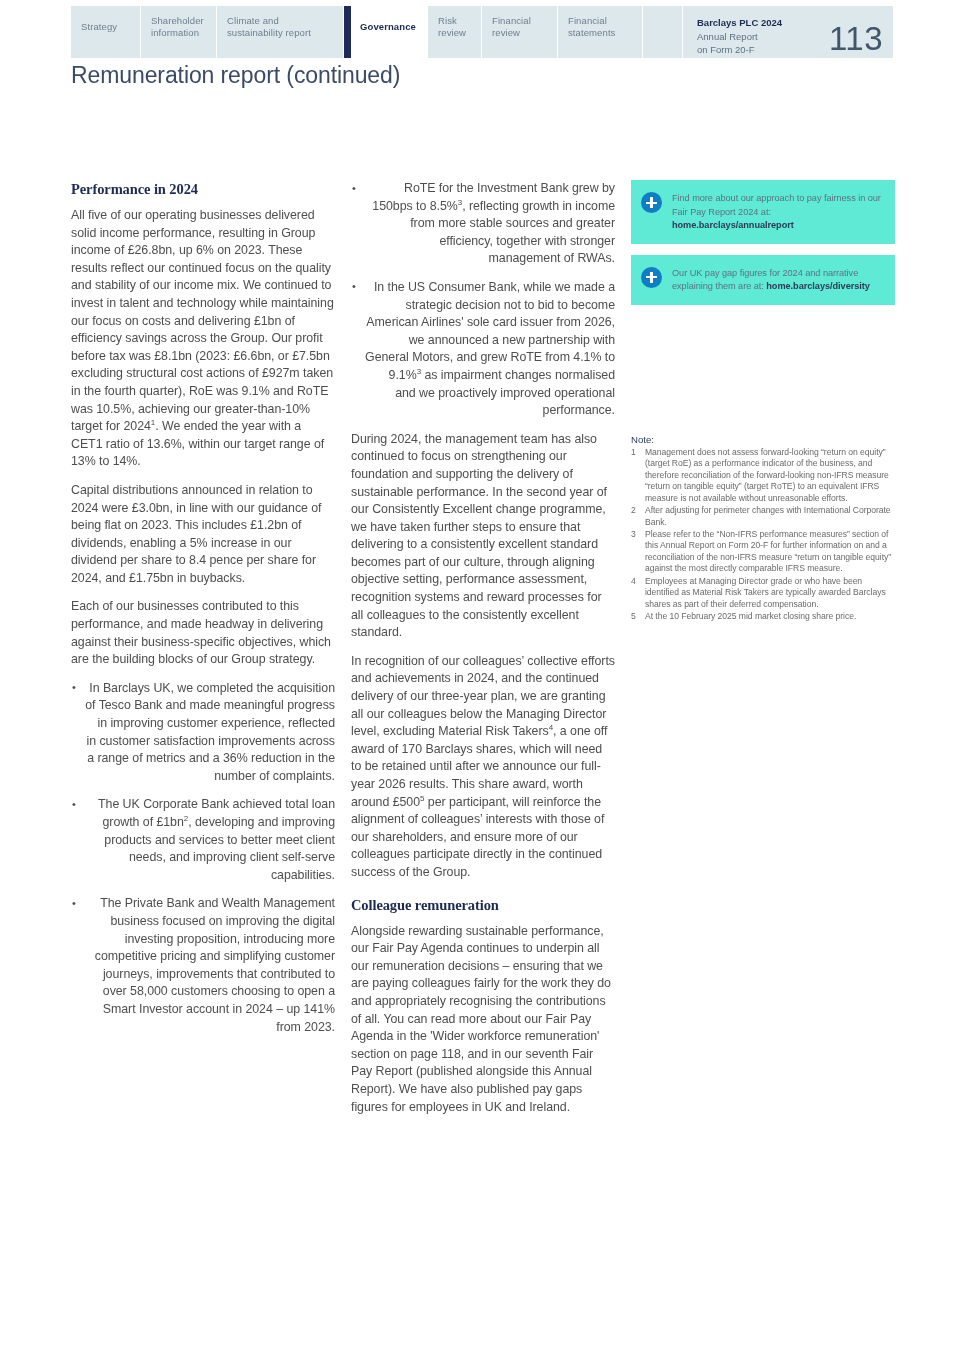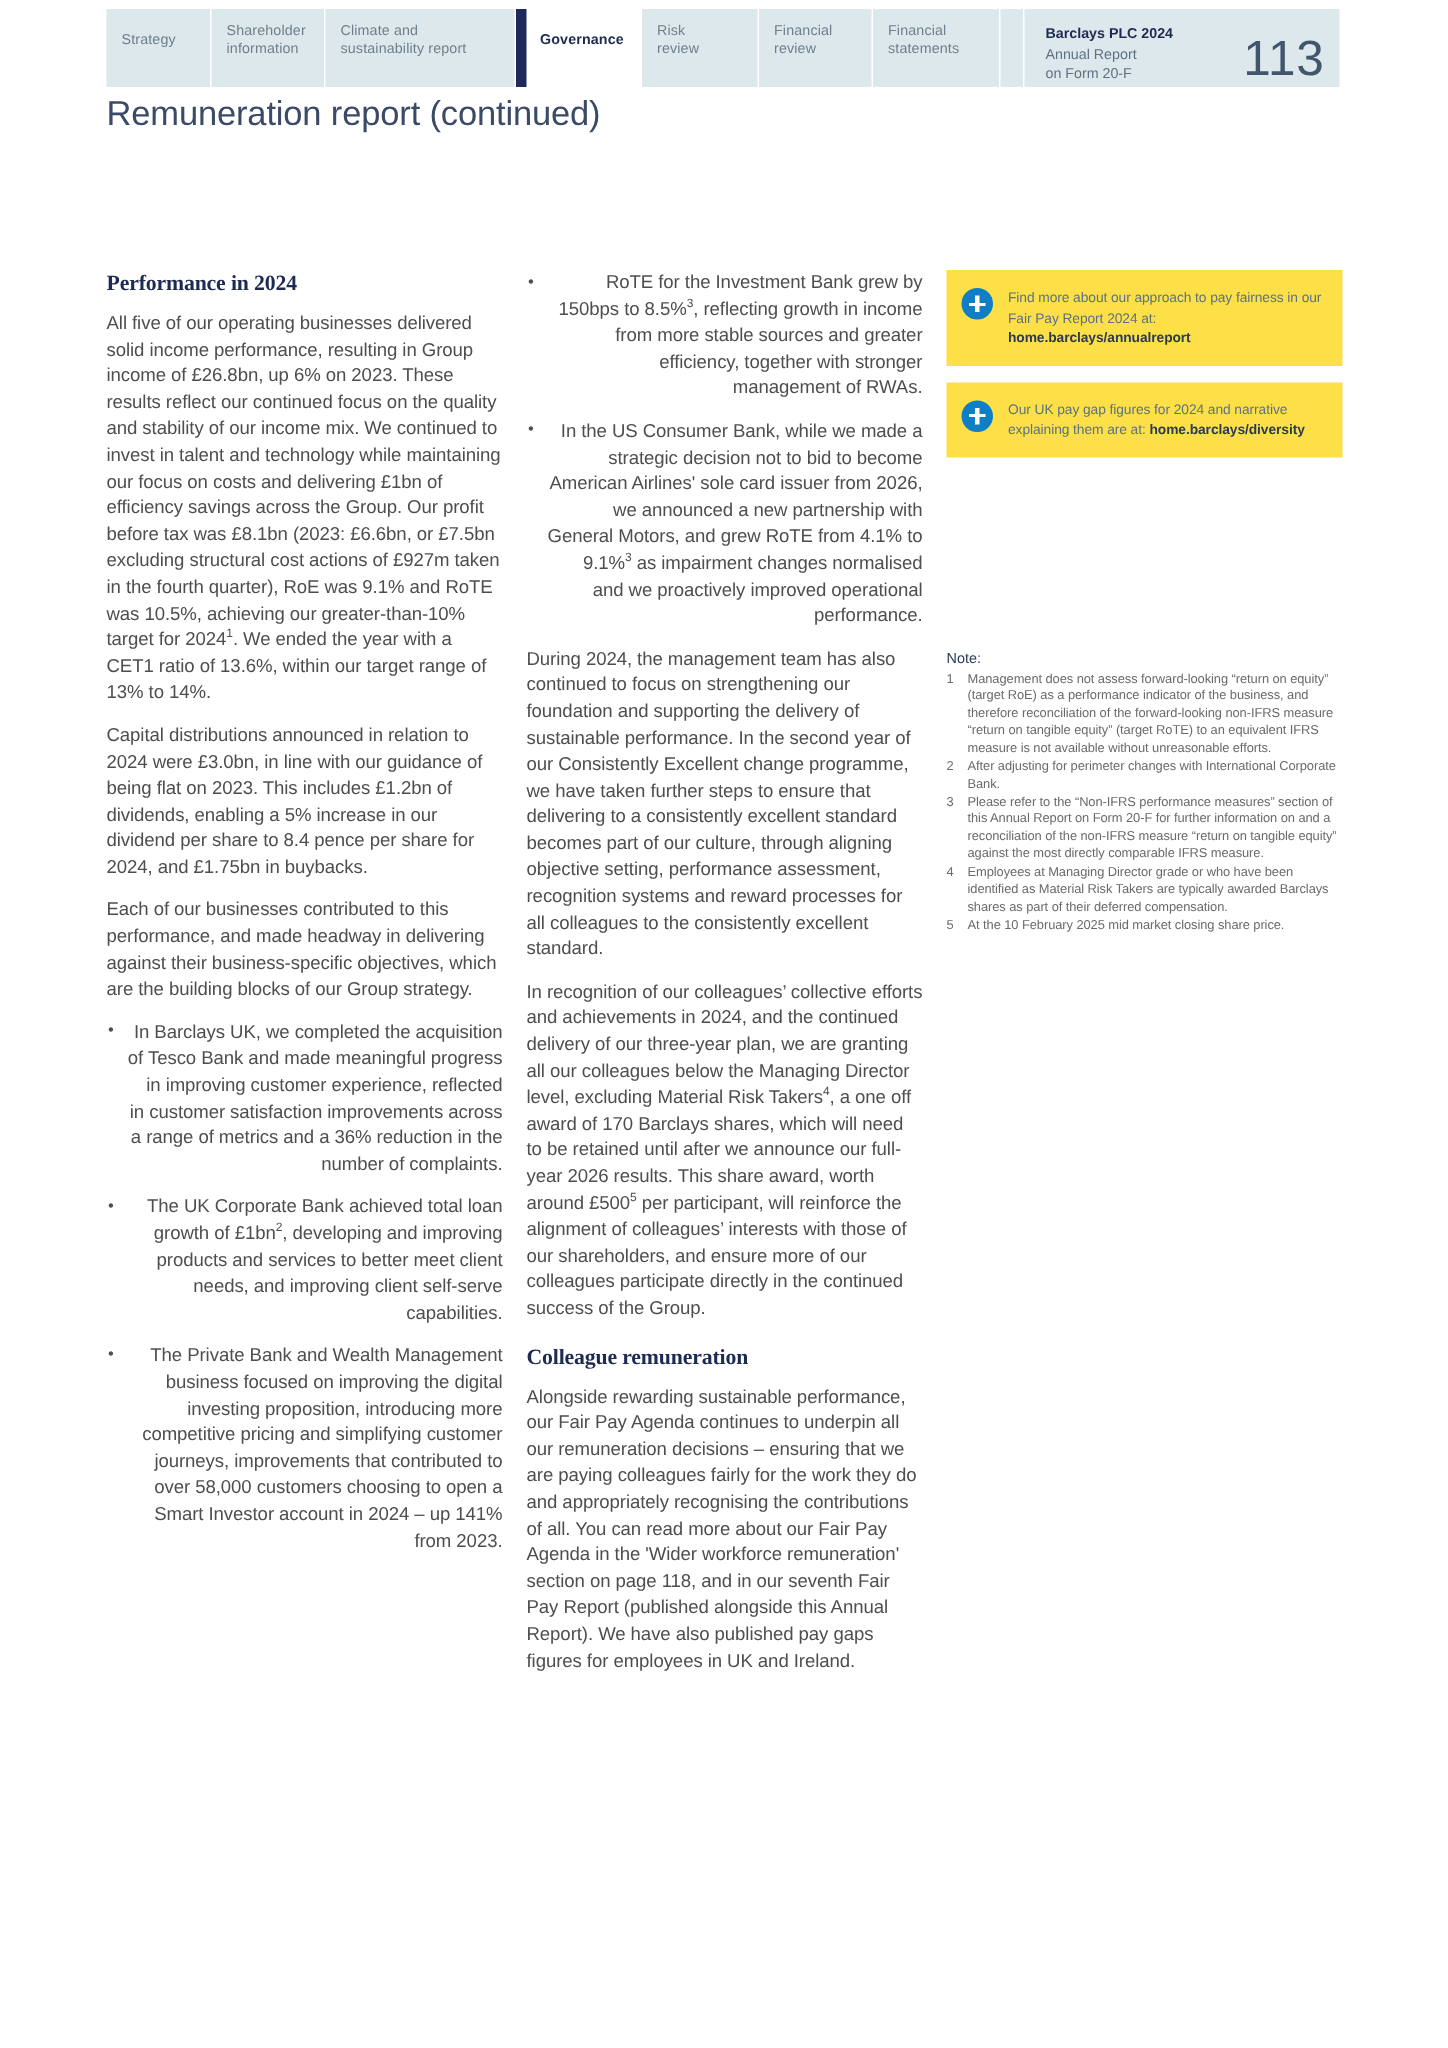--- a/index.html
+++ b/index.html
@@ -147,21 +147,21 @@
     font-size: 11px;
   }
   sup {
     font-size: 8px;
     vertical-align: super;
     line-height: 0;
   }
 
   
   .callout {
-    background: #fde047;
+    background: #5eead4;
     display: flex;
     align-items: flex-start;
     padding: 11px 12px 11px 10px;
     box-sizing: border-box;
     margin-bottom: 11px;
     min-height: 42px;
   }
   .callout-icon {
     flex: 0 0 auto;
     width: 21px;
@@ -240,21 +240,21 @@
     <span>
       <span class="nav-tab-label">Climate and</span>
       <span class="nav-tab-label">sustainability report</span>
     </span>
   </div>
   <div class="nav-tab active" style="width:84px">
     <span>
       <span class="nav-tab-label">Governance</span>
     </span>
   </div>
-  <div class="nav-tab" style="width:78px">
+  <div class="nav-tab" style="width:54px">
     <span>
       <span class="nav-tab-label">Risk</span>
       <span class="nav-tab-label">review</span>
     </span>
   </div>
   <div class="nav-tab" style="width:76px">
     <span>
       <span class="nav-tab-label">Financial</span>
       <span class="nav-tab-label">review</span>
     </span>

